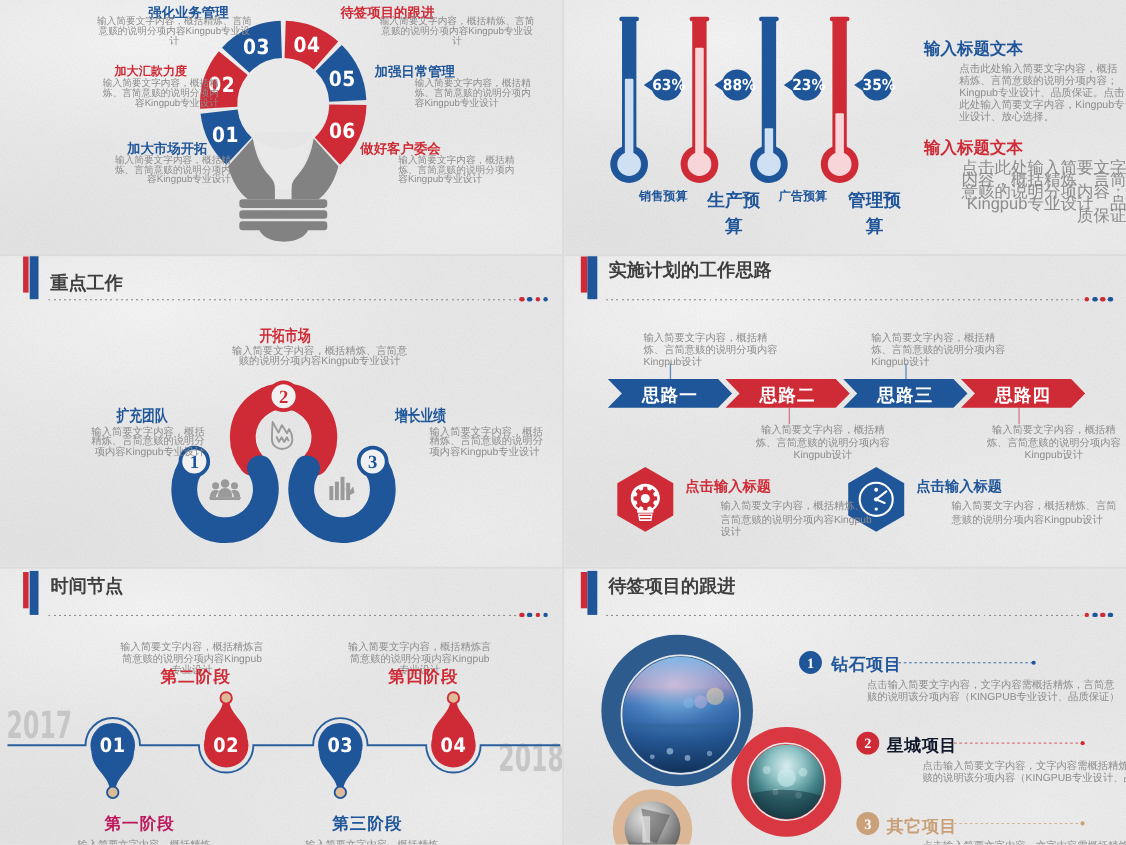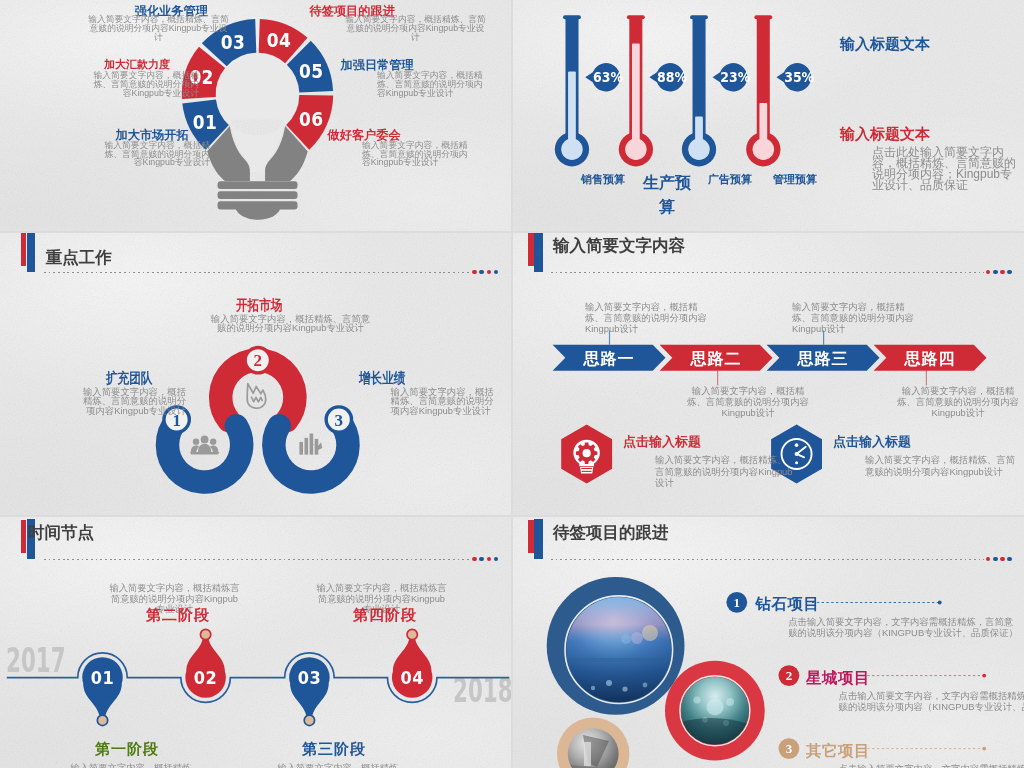--- a/index.html
+++ b/index.html
@@ -167,25 +167,26 @@
       <text class="pct" x="221.6" y="82.6" text-anchor="middle">23%</text>
     </g>
     <g>
       <path fill="#1f5599" d="M263.0 77.6 L270.5 72.6 A 14.2 14.2 0 1 1 270.5 82.6 Z"></path>
       <text class="pct" x="285.8" y="82.6" text-anchor="middle">35%</text>
     </g>
   </svg>
   <div class="bdy" style="left:27px;top:171px;width:62px;text-align:center;font-size:11px;color:#1f5599;font-weight:bold;">销售预算</div>
   <div class="bdy" style="left:91px;top:171px;width:62px;text-align:center;font-size:16px;color:#1f5599;font-weight:bold;">生产预算</div>
   <div class="bdy" style="left:154px;top:171px;width:62px;text-align:center;font-size:11px;color:#1f5599;font-weight:bold;">广告预算</div>
-  <div class="bdy" style="left:219px;top:171px;width:62px;text-align:center;font-size:11px;color:#1f5599;font-weight:bold;">管理预算</div>
+  <div class="bdy" style="left:219px;top:171px;width:62px;text-align:center;font-size:16px;color:#1f5599;font-weight:bold;">管理预算</div>
 
   <div class="ttl" style="left:327px;top:35px;font-size:15px;color:#1f5599;">输入标题文本</div>
+  <div class="bdy" style="left:327px;top:57px;width:152px;font-size:9.6px;line-height:11.1px;">点击此处输入简要文字内容，概括精炼、言简意赅的说明分项内容；Kingpub专业设计、品质保证。点击此处输入简要文字内容，Kingpub专业设计、放心选择。</div>
   <div class="ttl" style="left:327px;top:125px;font-size:15px;color:#cf2b37;">输入标题文本</div>
-  <div class="bdy" style="left:327px;top:147px;width:152px;font-size:12px;line-height:11.1px;">点击此处输入简要文字内容，概括精炼、言简意赅的说明分项内容；Kingpub专业设计、品质保证</div>
+  <div class="bdy" style="left:327px;top:147px;width:152px;font-size:15px;line-height:11.1px;text-align:right;">点击此处输入简要文字内容，概括精炼、言简意赅的说明分项内容；Kingpub专业设计、品质保证</div>
 </div>
 
 <div class="slide" id="s3">
   <div class="paper"></div>
   <svg class="noise" preserveAspectRatio="none">
         <rect width="100%" height="100%" filter="url(#grain)" fill="#999"></rect>
       </svg>
   <div class="hdr-red" style="left:20.8px;top:-0.4px;width:5.7px;height:33.4px;"></div>
   <div class="hdr-blue" style="left:26.6px;top:-0.8px;width:8.5px;height:39.8px;"></div>
   <div class="hdr-title" style="left:45.7px;top:1.6px;font-size:16.5px;margin-top:12px;">重点工作</div>
@@ -255,21 +256,21 @@
   <div class="bdy" style="left:358.5px;top:153.5px;width:109.5px;text-align:left;font-size:9.4px;line-height:9.8px;">输入简要文字内容，概括精炼、言简意赅的说明分项内容Kingpub专业设计</div>
 </div>
 
 <div class="slide" id="s4">
   <div class="paper"></div>
   <svg class="noise" preserveAspectRatio="none">
         <rect width="100%" height="100%" filter="url(#grain)" fill="#999"></rect>
       </svg>
   <div class="hdr-red" style="left:15.2px;top:-0.4px;width:5.7px;height:33.4px;"></div>
   <div class="hdr-blue" style="left:21.0px;top:-0.8px;width:8.5px;height:39.8px;"></div>
-  <div class="hdr-title" style="left:40.1px;top:1.6px;font-size:16.5px;">输入简要文字内容</div>
+  <div class="hdr-title" style="left:40.1px;top:1.6px;font-size:16.5px;">实施计划的工作思路</div>
   <div class="hdr-dots" style="left:38.4px;top:38.9px;width:432.2px;"></div>
   <div class="dot" style="left:472.7px;top:36.7px;width:4.7px;height:4.7px;background:#cf2b37;"></div>
   <div class="dot" style="left:479.9px;top:36.7px;width:4.7px;height:4.7px;background:#1f5599;"></div>
   <div class="dot" style="left:487.1px;top:36.7px;width:4.7px;height:4.7px;background:#cf2b37;"></div>
   <div class="dot" style="left:494.3px;top:36.7px;width:4.7px;height:4.7px;background:#1f5599;"></div>
   <svg class="lyr" viewBox="0 0 510 280">
     <style>.cvl{fill:#fff;font-weight:bold;font-size:16px;letter-spacing:1px;}</style>
 
     <line x1="96.3" y1="96.5" x2="96.3" y2="110.7" stroke="#5b8bbd" stroke-width="1.2"></line>
     <line x1="204.2" y1="136.7" x2="204.2" y2="151.5" stroke="#cf7f86" stroke-width="1.2"></line>
@@ -328,21 +329,21 @@
   <div class="bdy" style="left:320px;top:221px;width:152px;font-size:9.4px;line-height:11.5px;">输入简要文字内容，概括精炼、言简意赅的说明分项内容Kingpub设计</div>
 </div>
 
 <div class="slide" id="s5">
   <div class="paper"></div>
   <svg class="noise" preserveAspectRatio="none">
         <rect width="100%" height="100%" filter="url(#grain)" fill="#999"></rect>
       </svg>
   <div class="hdr-red" style="left:20.8px;top:2.5px;width:5.7px;height:33.4px;"></div>
   <div class="hdr-blue" style="left:26.6px;top:2.1px;width:8.5px;height:39.8px;"></div>
-  <div class="hdr-title" style="left:28px;top:4.5px;font-size:16.5px;">时间节点</div>
+  <div class="hdr-title" style="left:46px;top:4.5px;font-size:16.5px;">时间节点</div>
   <div class="hdr-dots" style="left:44.0px;top:41.8px;width:426.0px;"></div>
   <div class="dot" style="left:472.1px;top:39.6px;width:4.7px;height:4.7px;background:#cf2b37;"></div>
   <div class="dot" style="left:479.3px;top:39.6px;width:4.7px;height:4.7px;background:#1f5599;"></div>
   <div class="dot" style="left:486.5px;top:39.6px;width:4.7px;height:4.7px;background:#cf2b37;"></div>
   <div class="dot" style="left:493.7px;top:39.6px;width:4.7px;height:4.7px;background:#1f5599;"></div>
   <div class="yearlbl" style="left:6.4px;top:125.6px;">2017</div>
   <div class="yearlbl" style="left:453.2px;top:155.5px;">2018</div>
   <svg class="lyr" viewBox="0 0 512 251">
     <style>.tnum{fill:#fff;font-family:"DejaVu Sans Condensed","Liberation Sans",sans-serif;font-weight:bold;font-size:18px;letter-spacing:0.5px;}</style>
     <path fill="none" stroke="#2a5f9e" stroke-width="1.7" d="M 6.8 160.6 L 77.9 160.6 A 24.8 24.8 0 0 1 127.5 160.6 L 181.2 160.6 A 24.8 24.8 0 0 0 230.8 160.6 L 285.2 160.6 A 24.8 24.8 0 0 1 334.8 160.6 L 388.2 160.6 A 24.8 24.8 0 0 0 437.8 160.6 L 510.3 160.6"></path>
@@ -371,21 +372,21 @@
       <text class="tnum" x="413.0" y="167.1" text-anchor="middle">04</text>
     </g>
   </svg>
 
   <div class="bdy" style="left:76px;top:66px;width:133px;text-align:center;font-size:9.3px;line-height:10.5px;">输入简要文字内容，概括精炼言简意赅的说明分项内容Kingpub专业设计</div>
   <div class="ttl" style="left:146px;top:89px;font-size:15px;color:#cf2b37;letter-spacing:1px;">第二阶段</div>
 
   <div class="bdy" style="left:283px;top:66px;width:133px;text-align:center;font-size:9.3px;line-height:10.5px;">输入简要文字内容，概括精炼言简意赅的说明分项内容Kingpub专业设计</div>
   <div class="ttl" style="left:353px;top:89px;font-size:15px;color:#cf2b37;letter-spacing:1px;">第四阶段</div>
 
-  <div class="ttl" style="left:95px;top:223px;font-size:15px;color:#4d7c0f;letter-spacing:1px;">第一阶段</div>
+  <div class="ttl" style="left:95px;top:223px;font-size:15px;color:#be185d;letter-spacing:1px;">第一阶段</div>
   <div class="bdy" style="left:37px;top:246px;width:133px;text-align:center;font-size:9.3px;line-height:10.5px;">输入简要文字内容，概括精炼、言简意赅的说明分项内容Kingpub专业设计</div>
 
   <div class="ttl" style="left:302px;top:223px;font-size:15px;color:#1f5599;letter-spacing:1px;">第三阶段</div>
   <div class="bdy" style="left:244px;top:246px;width:133px;text-align:center;font-size:9.3px;line-height:10.5px;">输入简要文字内容，概括精炼、言简意赅的说明分项内容Kingpub专业设计</div>
 </div>
 
 <div class="slide" id="s6">
   <div class="paper"></div>
   <svg class="noise" preserveAspectRatio="none">
         <rect width="100%" height="100%" filter="url(#grain)" fill="#999"></rect>
@@ -499,20 +500,20 @@
     </g>
     <line x1="349.5" y1="231.6" x2="470" y2="231.6" stroke="#d2b594" stroke-width="1" stroke-dasharray="2.4 2.4"></line>
     <circle cx="471.2" cy="231.6" r="1.9" fill="#c9a078"></circle>
 
     <style>.pnum{fill:#fff;font-family:"Liberation Serif","DejaVu Serif",serif;font-weight:bold;font-size:13px;}</style>
   </svg>
 
   <div class="ttl" style="left:242.6px;top:77px;font-size:15.4px;color:#1f5599;letter-spacing:0.6px;">钻石项目</div>
   <div class="bdy" style="left:243.2px;top:99px;width:234px;font-size:9.4px;line-height:11.2px;">点击输入简要文字内容，文字内容需概括精炼，言简意赅的说明该分项内容（KINGPUB专业设计、品质保证）</div>
 
-  <div class="ttl" style="left:293.1px;top:150.5px;font-size:15.4px;color:#be185d;letter-spacing:0.6px;">星城项目</div>
+  <div class="ttl" style="left:293.1px;top:150.5px;font-size:15.4px;color:#0f172a;letter-spacing:0.6px;">星城项目</div>
   <div class="bdy" style="left:293.6px;top:172.5px;width:234px;font-size:9.4px;line-height:11.2px;">点击输入简要文字内容，文字内容需概括精炼，言简意赅的说明该分项内容（KINGPUB专业设计、品质保证）</div>
 
   <div class="ttl" style="left:293.1px;top:223.5px;font-size:15.4px;color:#c9a078;letter-spacing:0.6px;">其它项目</div>
   <div class="bdy" style="left:293.6px;top:245.5px;width:234px;font-size:9.4px;line-height:11.2px;">点击输入简要文字内容，文字内容需概括精炼，言简意赅的说明该分项内容</div>
 </div>
 
 </div>
 
 </body></html>

